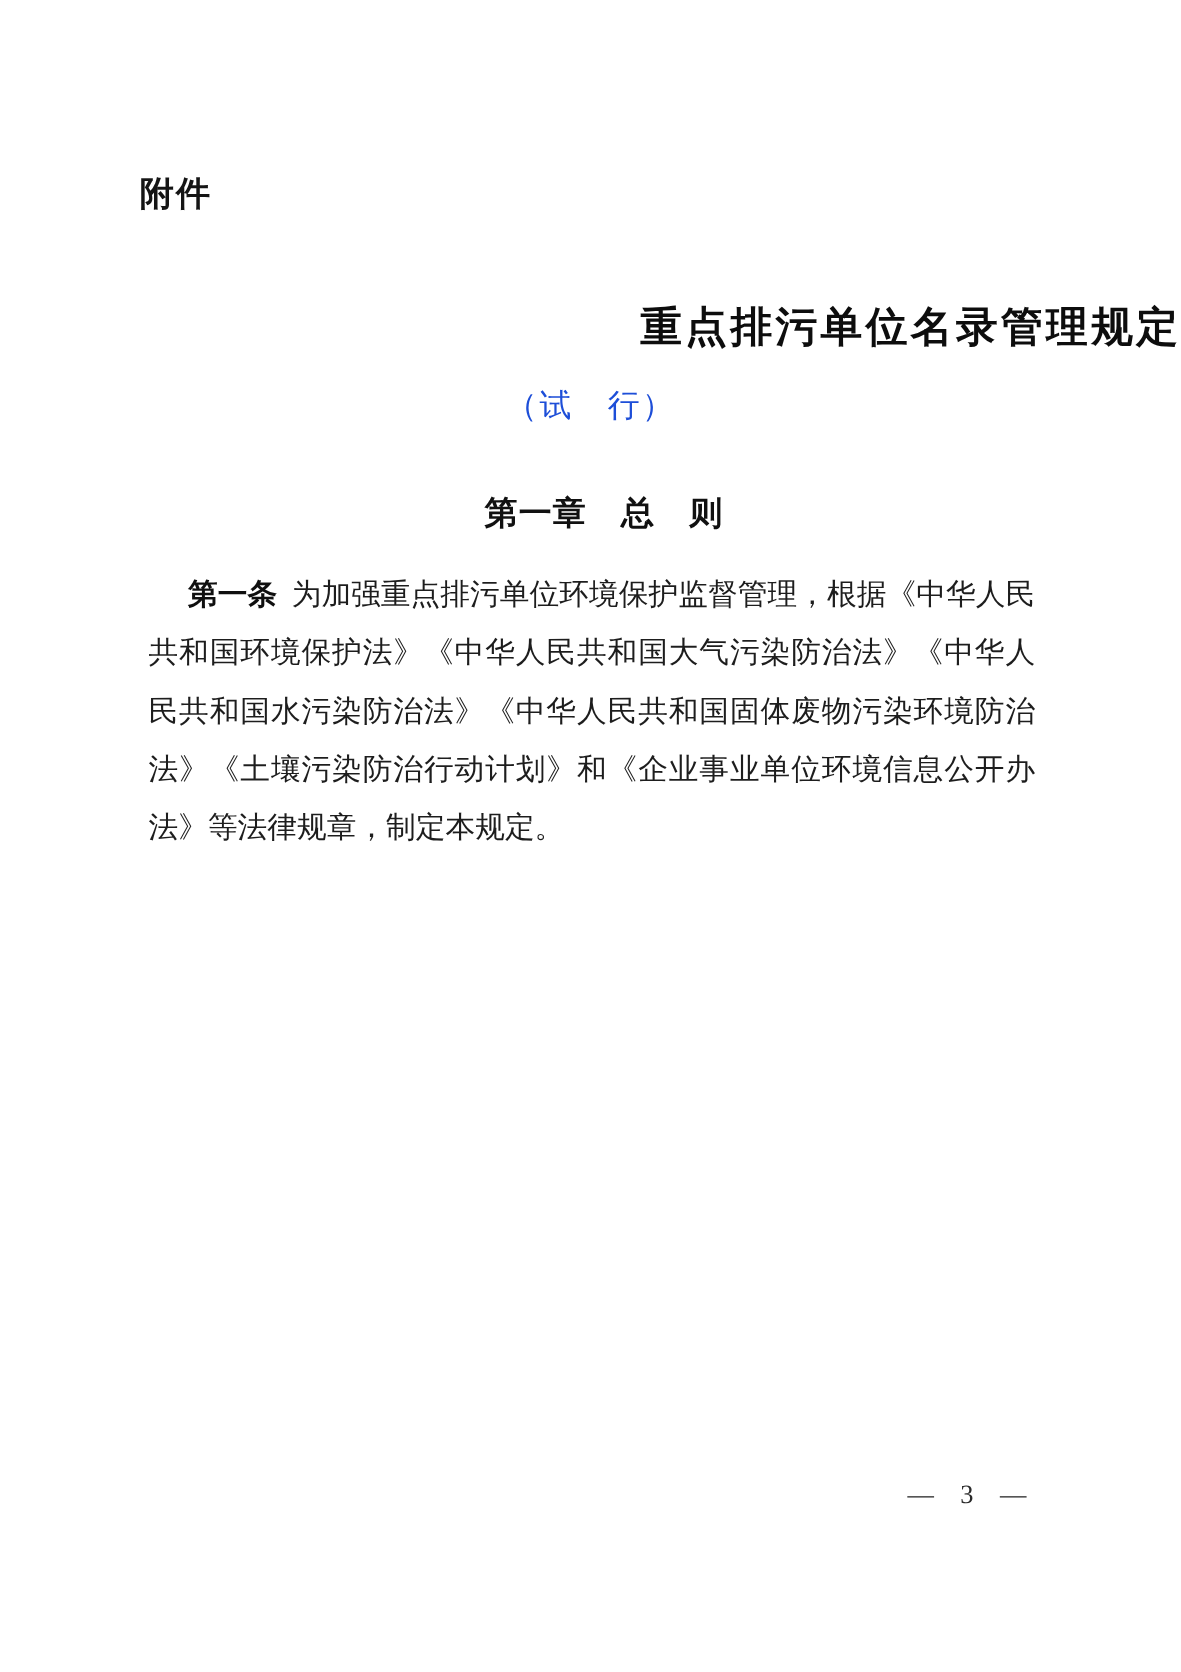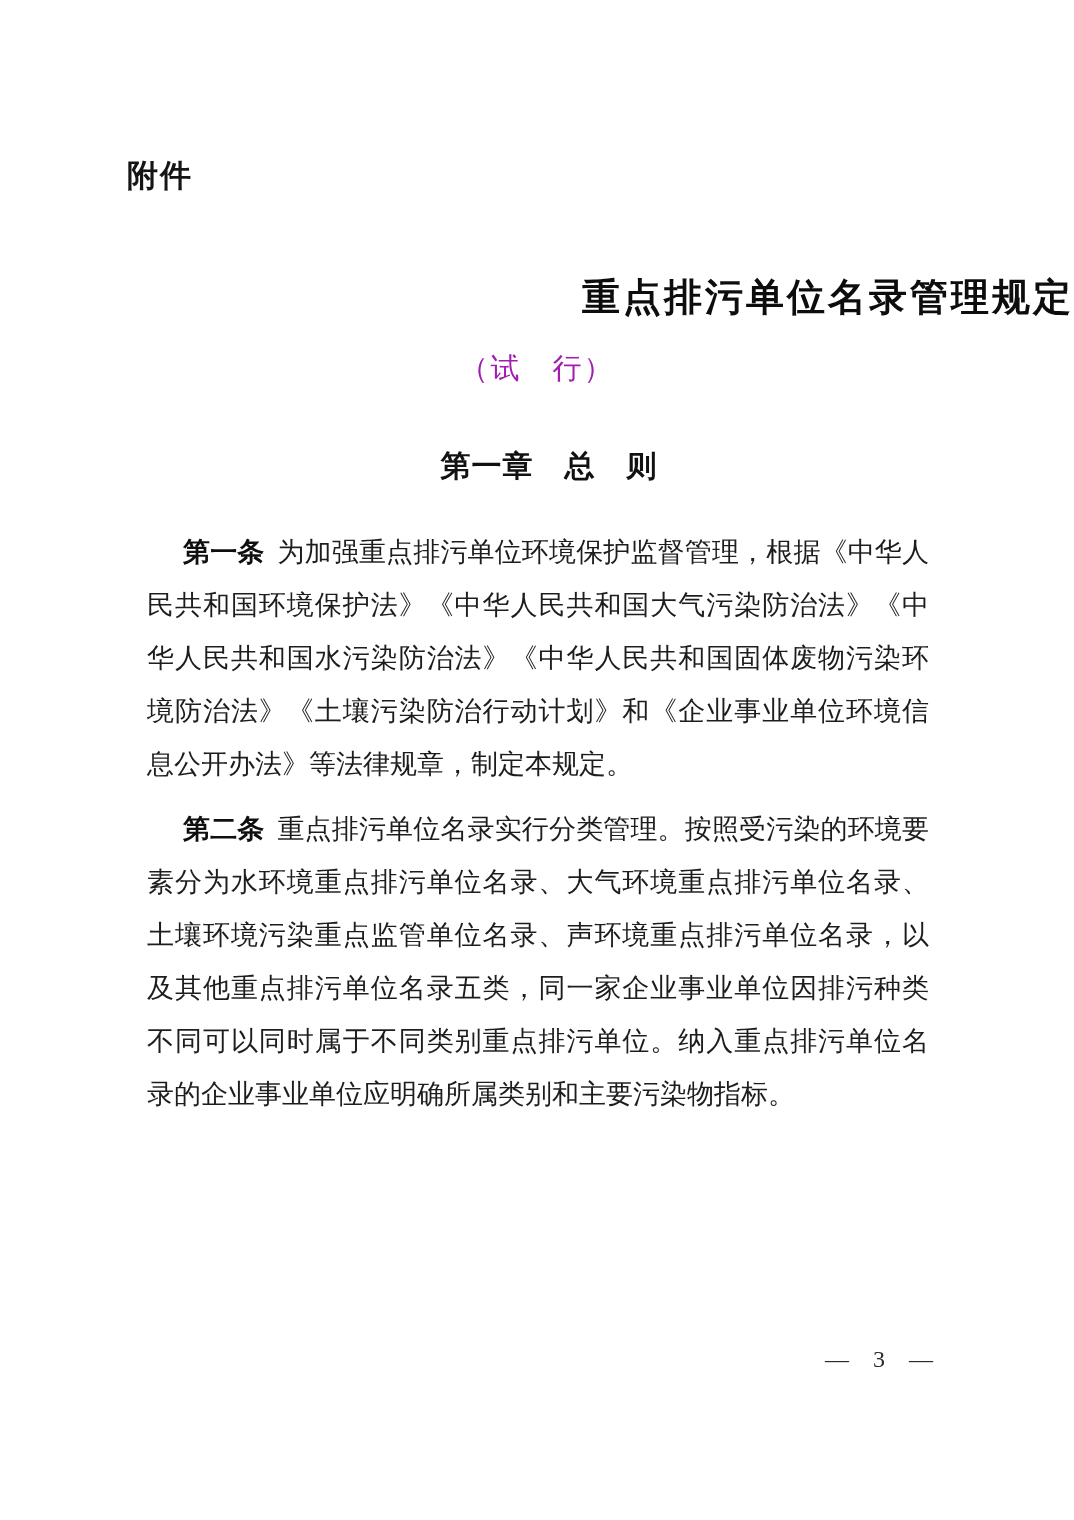--- a/index.html
+++ b/index.html
@@ -41,21 +41,21 @@
   .doc-subtitle {
     position: absolute;
     left: 0;
     top: 349px;
     width: 100%;
     text-align: center;
     font-family: "Liberation Serif", "DejaVu Serif", serif;
     font-size: 29px;
     font-weight: 400;
     letter-spacing: 2px;
-    color: #a21caf;
+    color: #1d4ed8;
   }
   .chapter-heading {
     position: absolute;
     left: 0;
     top: 446px;
     width: 100%;
     text-align: center;
     font-family: "Liberation Sans", "DejaVu Sans", sans-serif;
     font-size: 30px;
     font-weight: 700;
@@ -68,21 +68,21 @@
     left: 135px;
     top: 514px;
     width: 806px;
     font-size: 27px;
     line-height: 53px;
     text-align: justify;
     text-justify: inter-ideograph;
     color: #1d1d1d;
   }
   .body-text p {
-    margin: 12px;
+    margin: 0;
     text-indent: 36px;
   }
   .article-number {
     font-family: "Liberation Sans", "DejaVu Sans", sans-serif;
     font-weight: 700;
     color: #0f0f0f;
     margin-right: 13px;
   }
   .page-footer {
     position: absolute;
@@ -103,18 +103,17 @@
   <div class="attachment">附件</div>
 
   <div class="doc-title">重点排污单位名录管理规定</div>
 
   <div class="doc-subtitle">（试　行）</div>
 
   <div class="chapter-heading">第一章　总　则</div>
 
   <div class="body-text">
     <p><span class="article-number">第一条</span><span>为加强重点排污单位环境保护监督管理，根据《中华人民共和国环境保护法》《中华人民共和国大气污染防治法》《中华人民共和国水污染防治法》《中华人民共和国固体废物污染环境防治法》《土壤污染防治行动计划》和《企业事业单位环境信息公开办法》等法律规章，制定本规定。</span></p>
-    <p><span class="article-number">第二条</span><span>重点排污单位名录实行分类管理。按照受污染的环境要素分为水环境重点排污单位名录、大气环境重点排污单位名录、土壤环境污染重点监管单位名录、声环境重点排污单位名录，以及其他重点排污单位名录五类，同一家企业事业单位因排污种类不同可以同时属于不同类别重点排污单位。纳入重点排污单位名录的企业事业单位应明确所属类别和主要污染物指标。</span></p>
   </div>
 
   <div class="page-footer">— 3 —</div>
 
 </div>
 
 </body></html>

